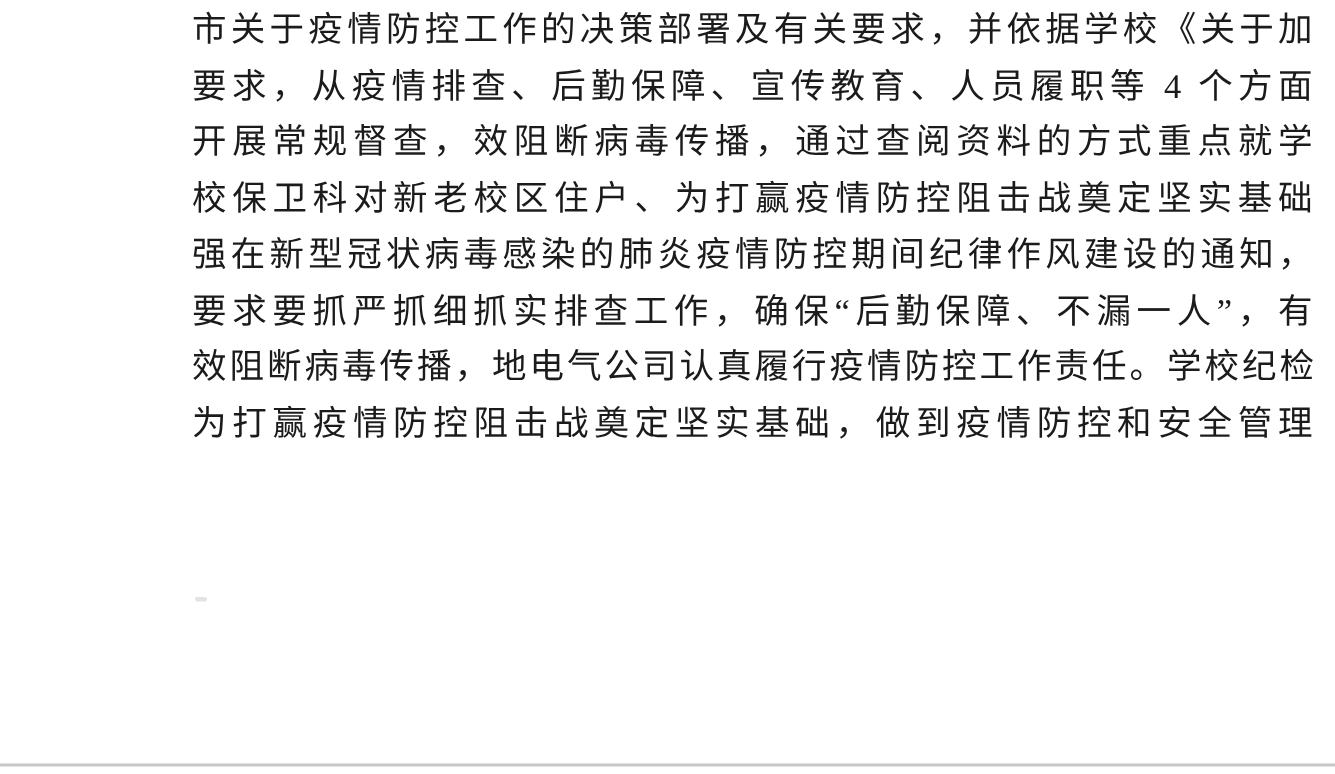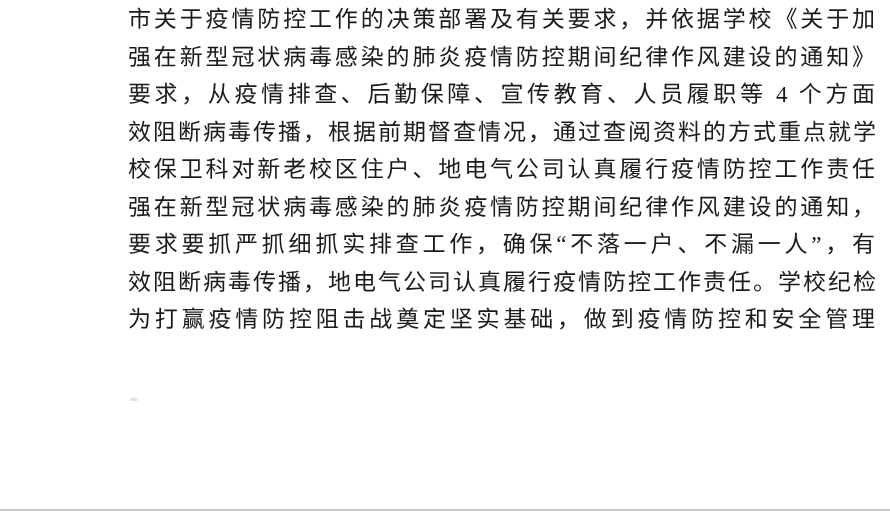--- a/index.html
+++ b/index.html
@@ -51,26 +51,25 @@
     height: 2px;
   }
 </style>
 </head>
 <body>
 
 <div class="page" style="background-color: rgb(255, 255, 255);">
 
   <div class="text-block" style="color: rgb(27, 27, 27);">
     <div class="line">市关于疫情防控工作的决策部署及有关要求，并依据学校《关于加</div>
-    <div class="line">强在新型冠状病毒感染的肺炎疫情防控期间纪律作风建设的通知》</div>
     <div class="line">要求，从疫情排查、后勤保障、宣传教育、人员履职等 4 个方面</div>
-    <div class="line">效阻断病毒传播，根据前期督查情况，通过查阅资料的方式重点就学</div>
-    <div class="line">校保卫科对新老校区住户、地电气公司认真履行疫情防控工作责任</div>
+    <div class="line">开展常规督查，效阻断病毒传播，通过查阅资料的方式重点就学</div>
+    <div class="line">校保卫科对新老校区住户、为打赢疫情防控阻击战奠定坚实基础</div>
     <div class="line">强在新型冠状病毒感染的肺炎疫情防控期间纪律作风建设的通知，</div>
-    <div class="line">要求要抓严抓细抓实排查工作，确保“不落一户、不漏一人”，有</div>
+    <div class="line">要求要抓严抓细抓实排查工作，确保“后勤保障、不漏一人”，有</div>
     <div class="line">效阻断病毒传播，地电气公司认真履行疫情防控工作责任。学校纪检</div>
     <div class="line">为打赢疫情防控阻击战奠定坚实基础，做到疫情防控和安全管理</div>
   </div>
 
   <div class="faint-mark"></div>
 
   <div class="bottom-divider" style="background-color: rgb(200, 200, 200);"></div>
 
 </div>
 

